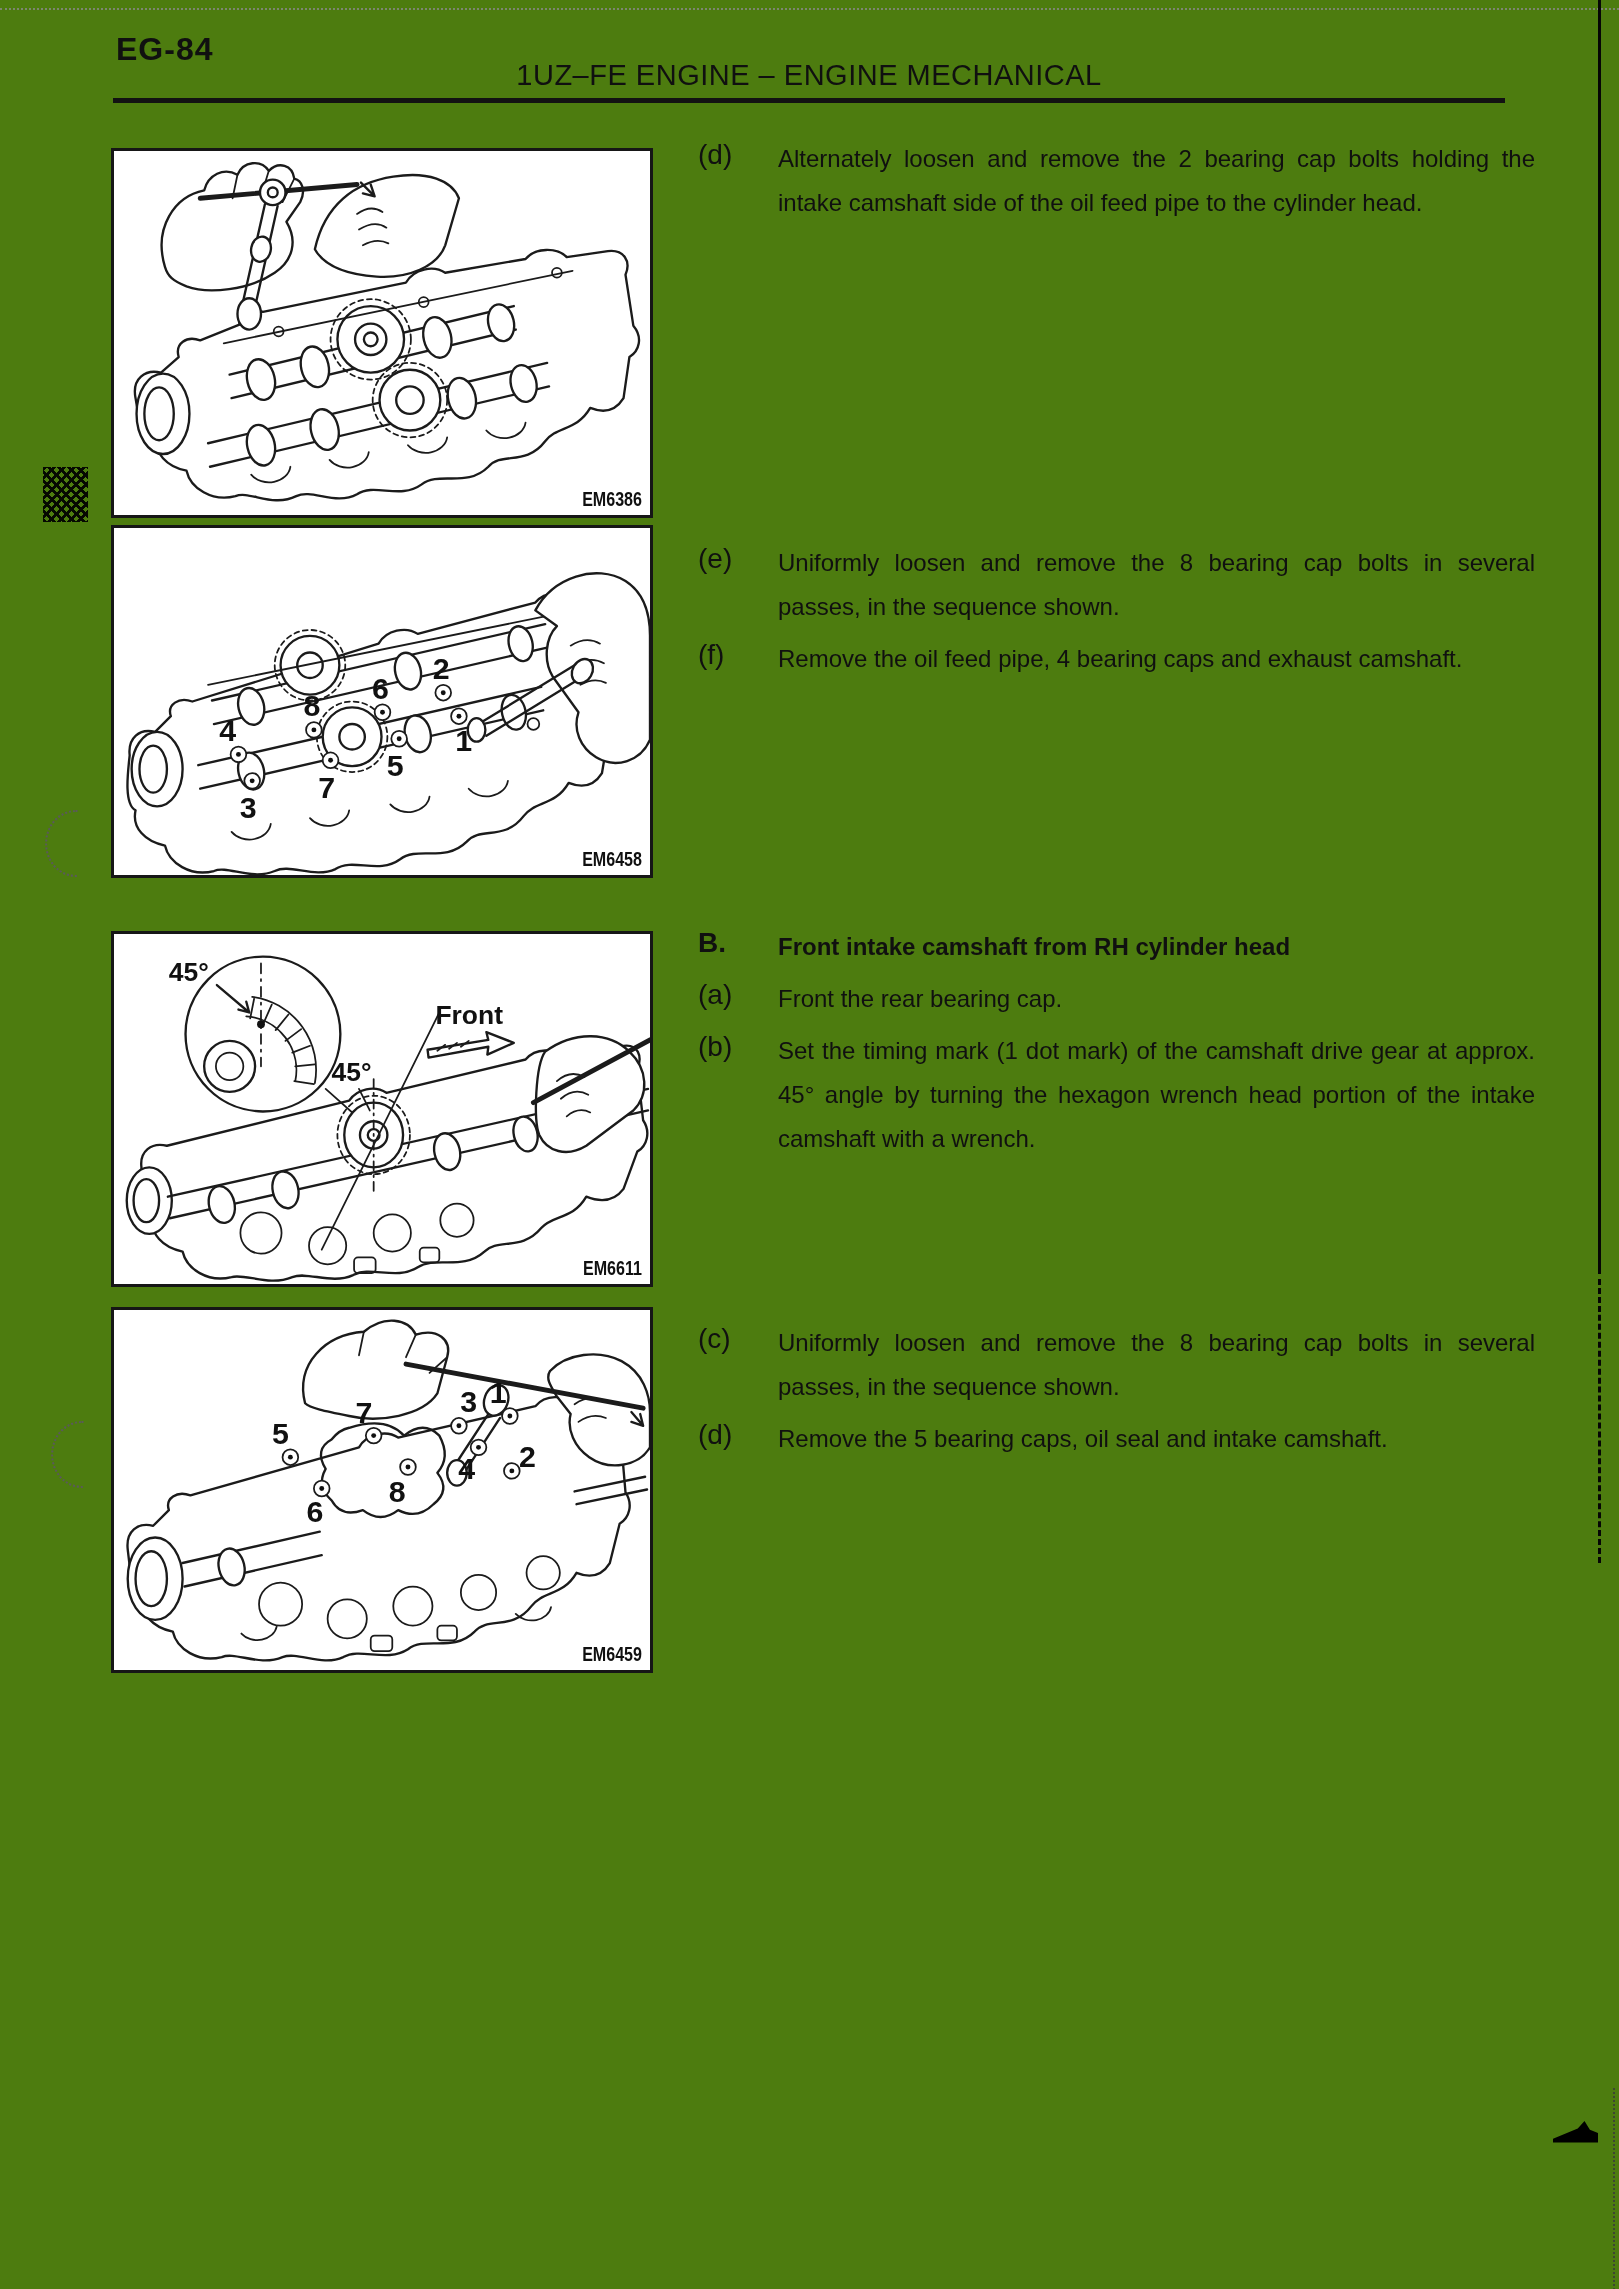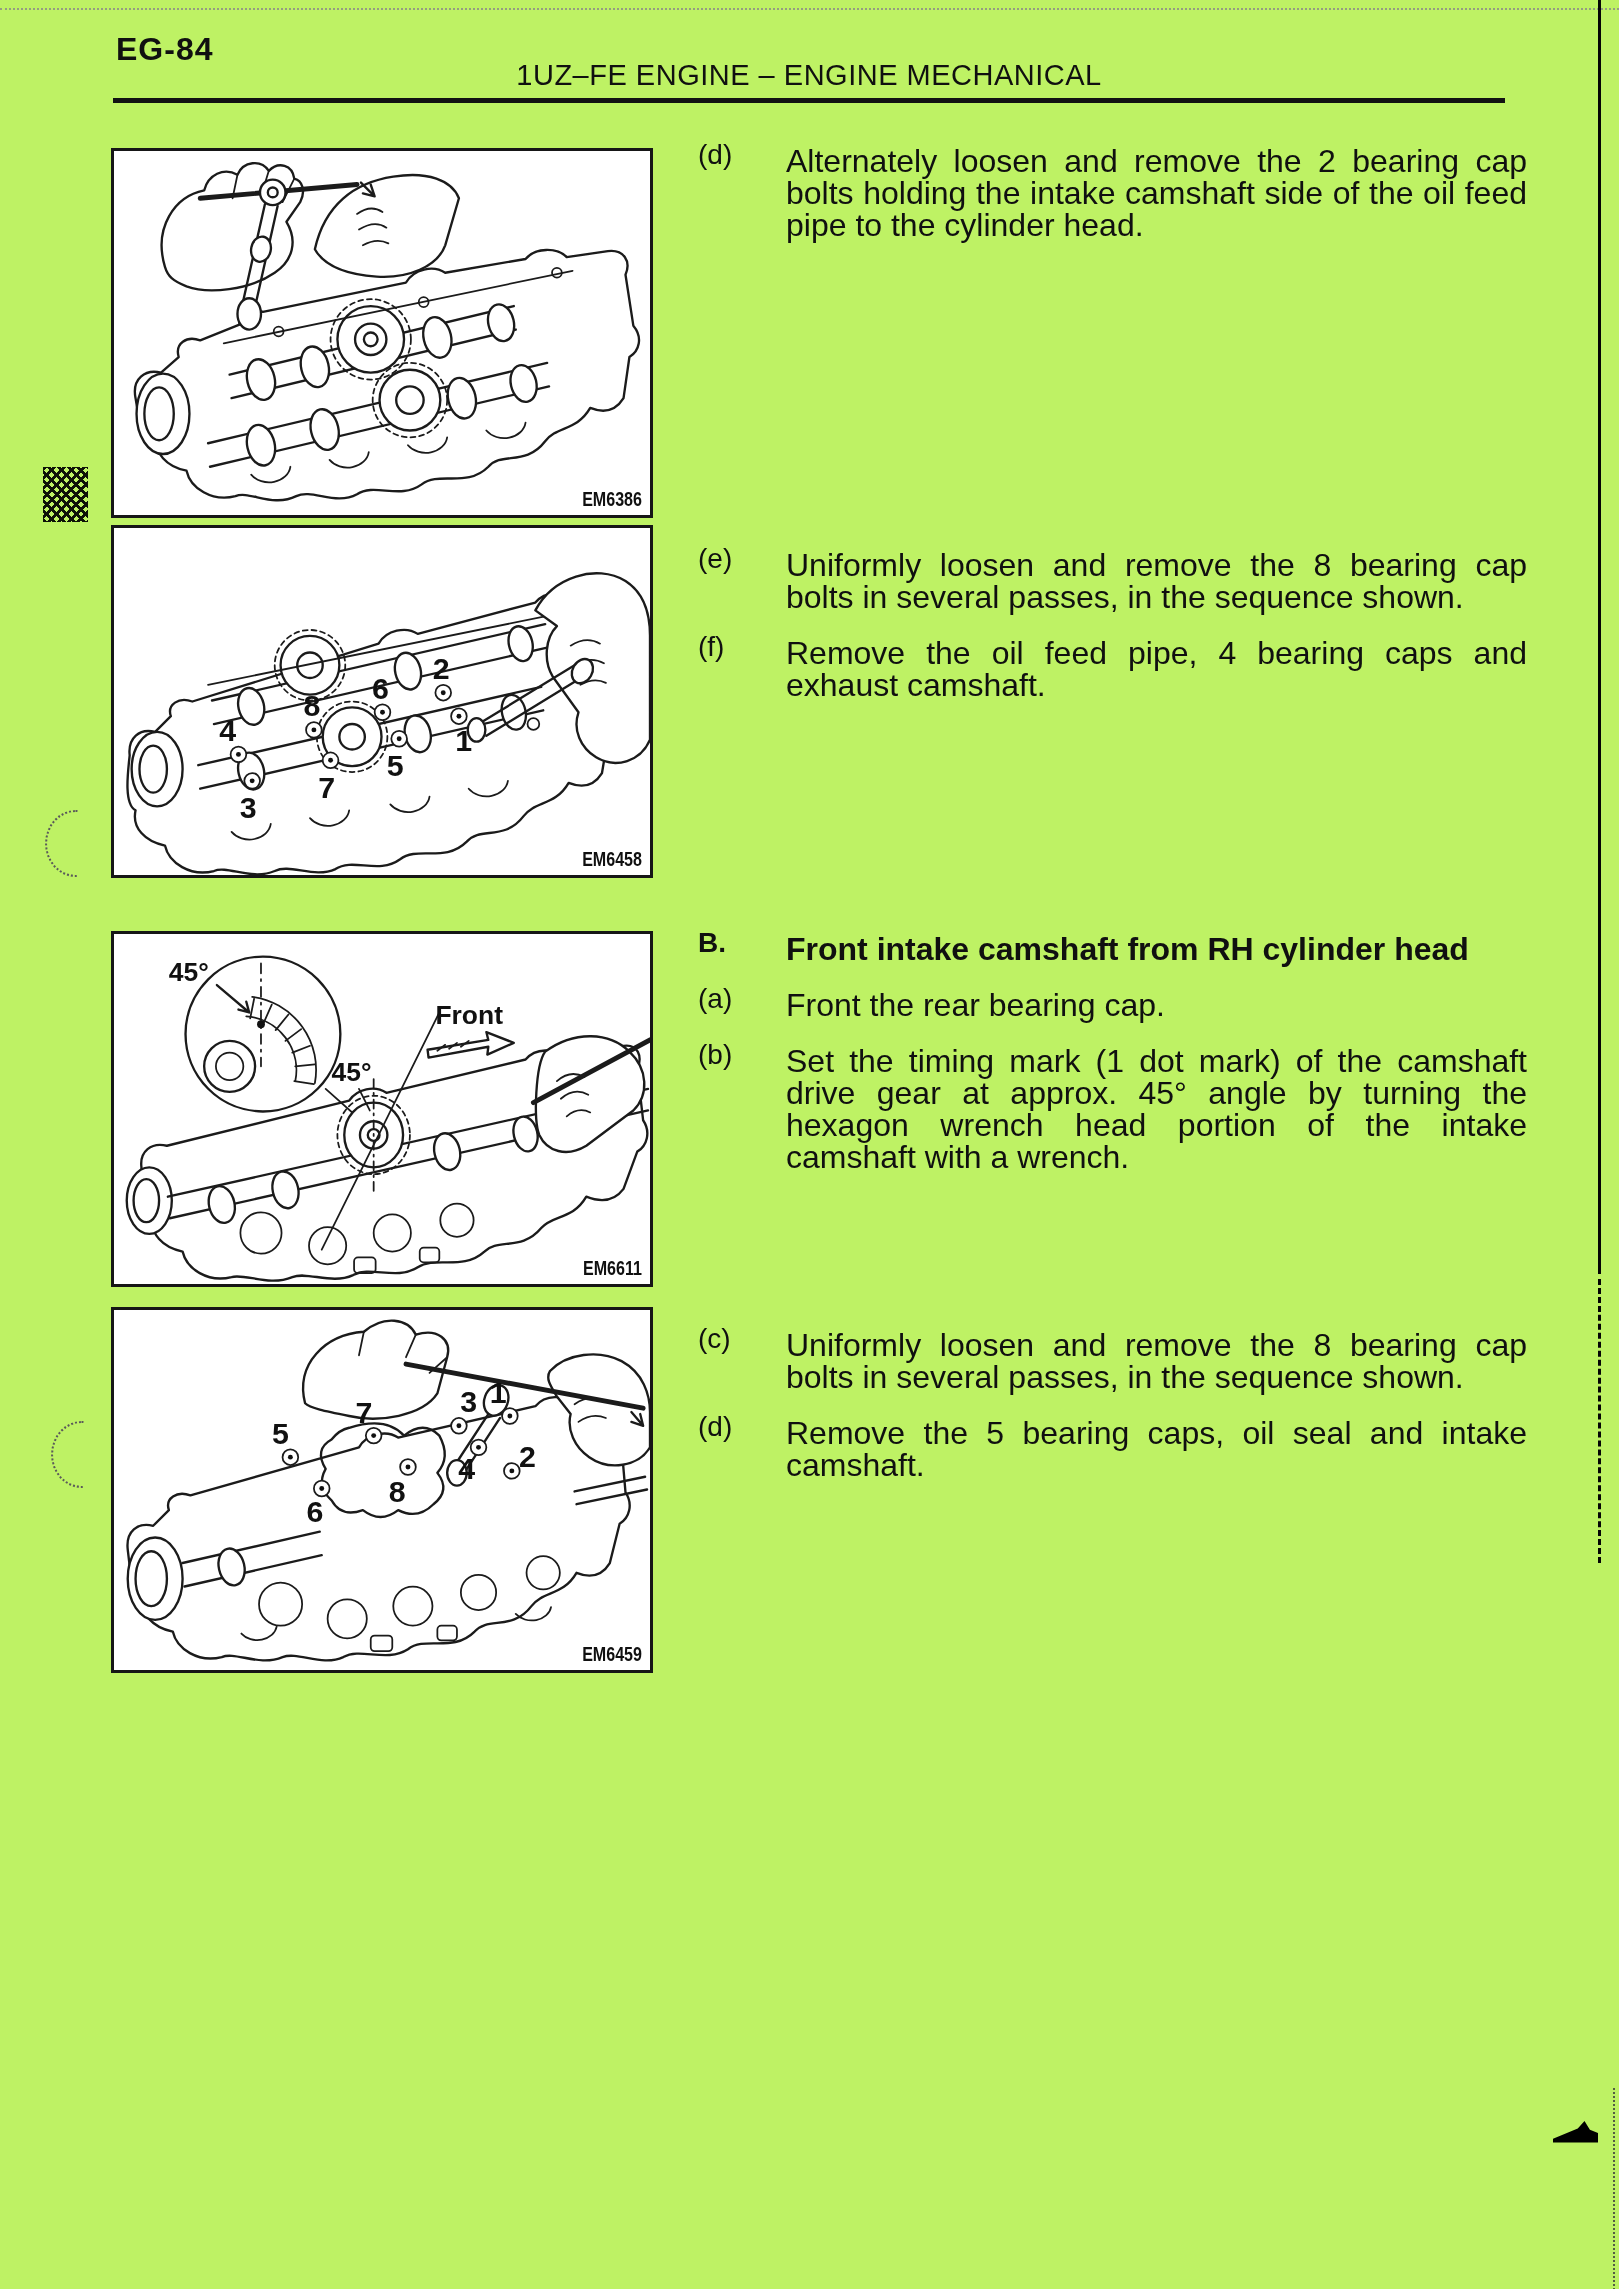--- a/index.html
+++ b/index.html
@@ -1,17 +1,17 @@
 <!DOCTYPE html>
 <html><head>
 <meta charset="utf-8">
 <style>
   html,body{margin:0;padding:0;background:#e8e8e8;}
   .page{
-    position:relative;width:1619px;height:2290px;background:#bef264;
+    position:relative;width:1619px;height:2290px;background:#4d7c0f;
     font-family:"Liberation Sans",sans-serif;color:#101010;overflow:hidden;
   }
   
   .page-code{position:absolute;left:116px;top:31px;font-size:32px;font-weight:700;letter-spacing:1px;}
   .page-title{position:absolute;left:113px;top:59px;width:1392px;text-align:center;
     font-size:29px;font-weight:400;letter-spacing:0.5px;}
   .header-rule{position:absolute;left:113px;top:98px;width:1392px;height:4.9px;background:#121212;}
   
   .fig{position:absolute;left:111px;width:536px;border:3.9px solid #161616;background:#fff;}
   .fig1{top:148px;height:364px;}
@@ -28,21 +28,21 @@
   .fig-num{font:700 31px "Liberation Sans",sans-serif;fill:#111;}
   .fig-label{font:700 27px "Liberation Sans",sans-serif;fill:#111;}
   
   .sec{position:absolute;left:698px;width:841px;}
   .sec-s1{top:133px;}
   .sec-s2{top:537px;}
   .sec-s3{top:921px;}
   .sec-s4{top:1317px;}
   .step{display:flex;align-items:flex-start;}
   .step-label{flex:0 0 76px;font-size:28px;line-height:44px;}
-  .step-text{flex:1;font-size:32px;line-height:32px;margin:12px;text-align:justify;}
+  .step-text{flex:1;font-size:24px;line-height:44px;margin:4px;text-align:justify;}
   .step-heading .step-label,.step-heading .step-text{font-weight:700;text-align:left;}
   
   .top-dots{position:absolute;left:0;top:7.8px;width:100%;height:0;border-top:2px dotted #8a8a8a;opacity:.8;}
   .registration-mark{position:absolute;left:43px;top:467px;width:45px;height:55px;opacity:.92;
     background-image:repeating-linear-gradient(45deg,#000 0 2.9px,transparent 2.9px 6.9px),
                      repeating-linear-gradient(135deg,#000 0 2.9px,transparent 2.9px 6.9px);}
   .right-line-solid{position:absolute;right:17.6px;top:0;width:3.9px;height:1274px;background:#050505;}
   .right-line-dash{position:absolute;right:17.6px;top:1279px;height:284px;width:0;border-right:3.9px dashed #050505;}
   .right-dots-bottom{position:absolute;right:3.9px;top:2088px;height:202px;width:0;border-right:2.9px dotted #3a3a3a;opacity:.8;}
   .arc-artifact{position:absolute;overflow:hidden;}

